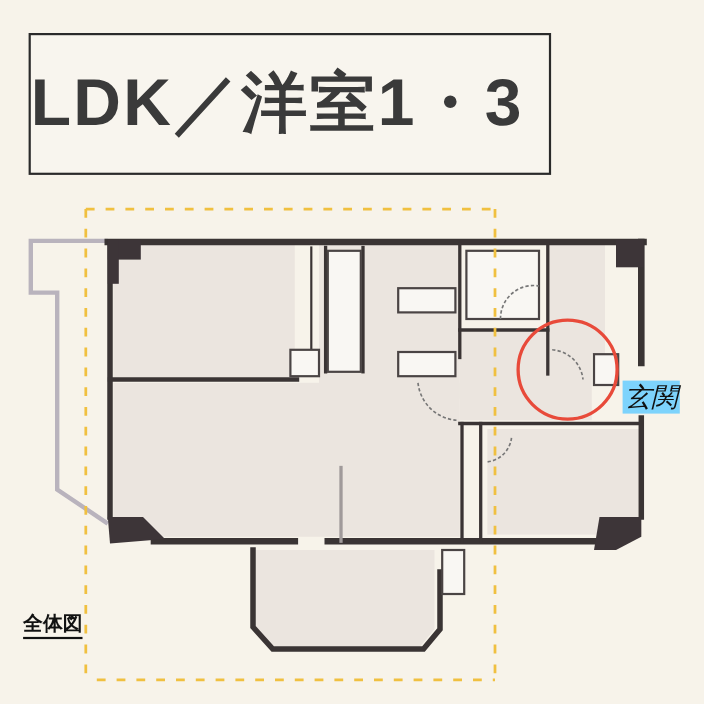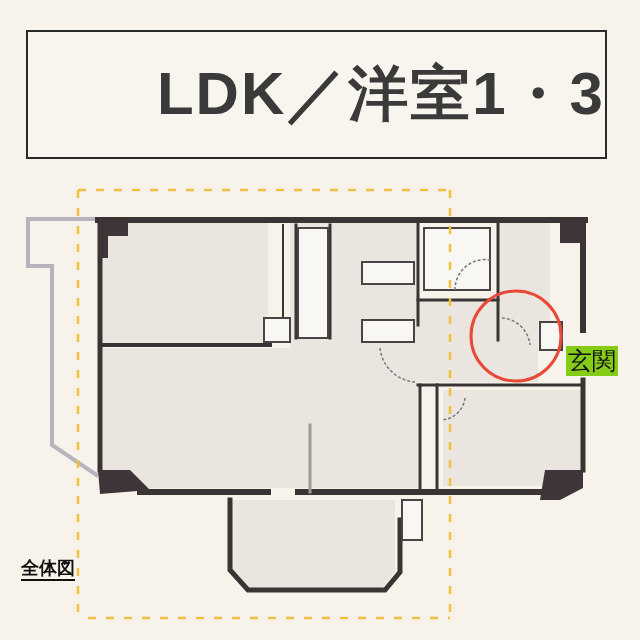--- a/index.html
+++ b/index.html
@@ -2,32 +2,32 @@
 <html><head>
 <meta charset="utf-8">
 <style>
   html, body { margin:0; padding:0; }
   body {
     width:640px; height:640px; overflow:hidden; position:relative;
     background:#f7f3ea;
     font-family:"DejaVu Sans", sans-serif;
   }
   .title-box {
-    position:absolute; left:26px; top:30px; width:581px; height:129px;
+    position:absolute; left:26px; top:30px; width:475px; height:129px;
     border:2px solid #2a2a2a; box-sizing:border-box; background:#f8f5ee;
-    display:flex; align-items:center; justify-content:flex-end;
+    display:flex; align-items:center; justify-content:flex-start;
   }
   .title-text {
     font-family:"Liberation Sans", "DejaVu Sans", sans-serif;
     font-weight:bold; font-size:60px; color:#3a3a3a; letter-spacing:2px;
   }
   .plan { position:absolute; left:0; top:0; width:640px; height:640px; }
   .entrance-label {
     position:absolute; left:566px; top:346px; font-size:24px; color:#111;
-    background:#84cc16; line-height:30px; padding:0 2px;
+    background:#7dd3fc; line-height:30px; padding:0 2px;font-style:italic;
   }
   .overall-label {
     position:absolute; left:21px; top:558px; font-size:18px; font-weight:bold;
     color:#111; border-bottom:2px solid #111; line-height:20px; padding-bottom:1px;
   }
 </style>
 </head>
 <body>
 
 <div class="title-box">

